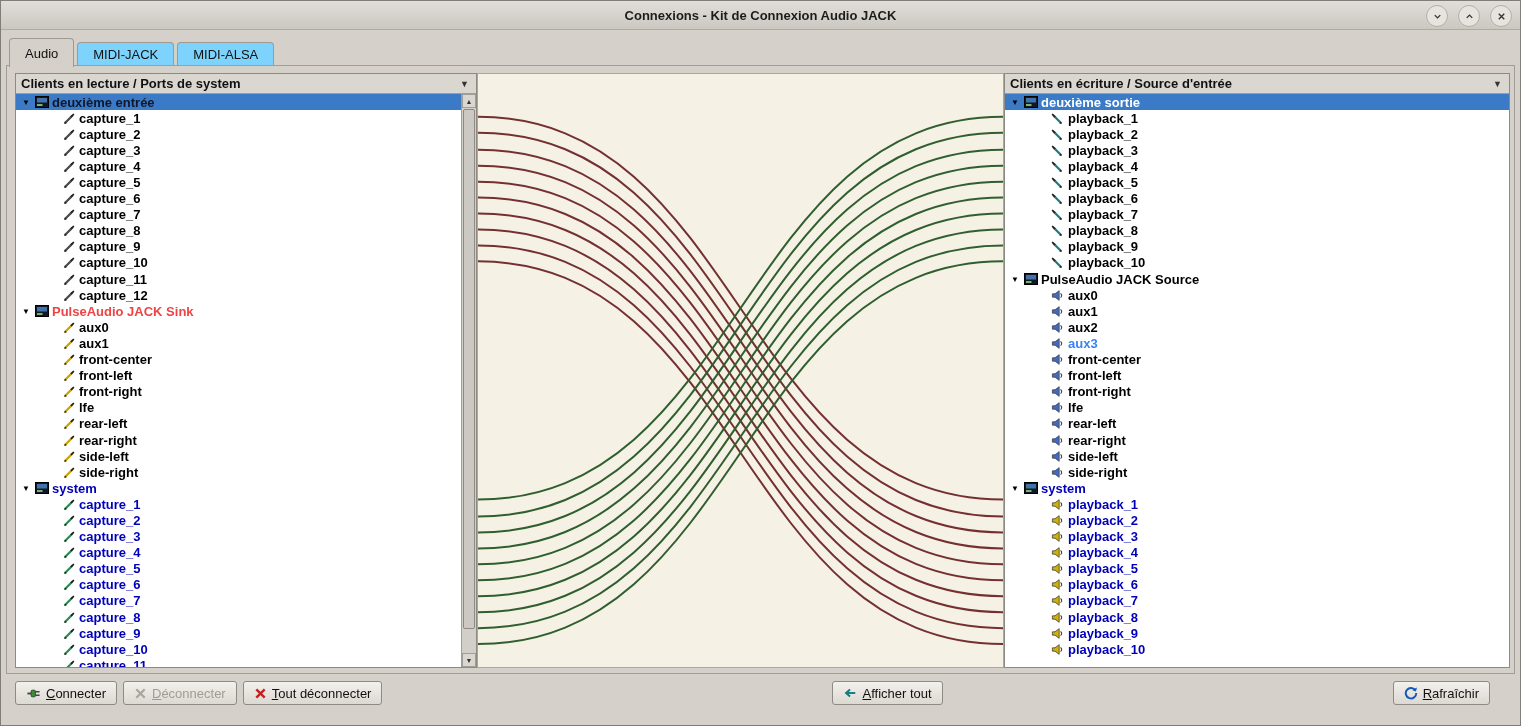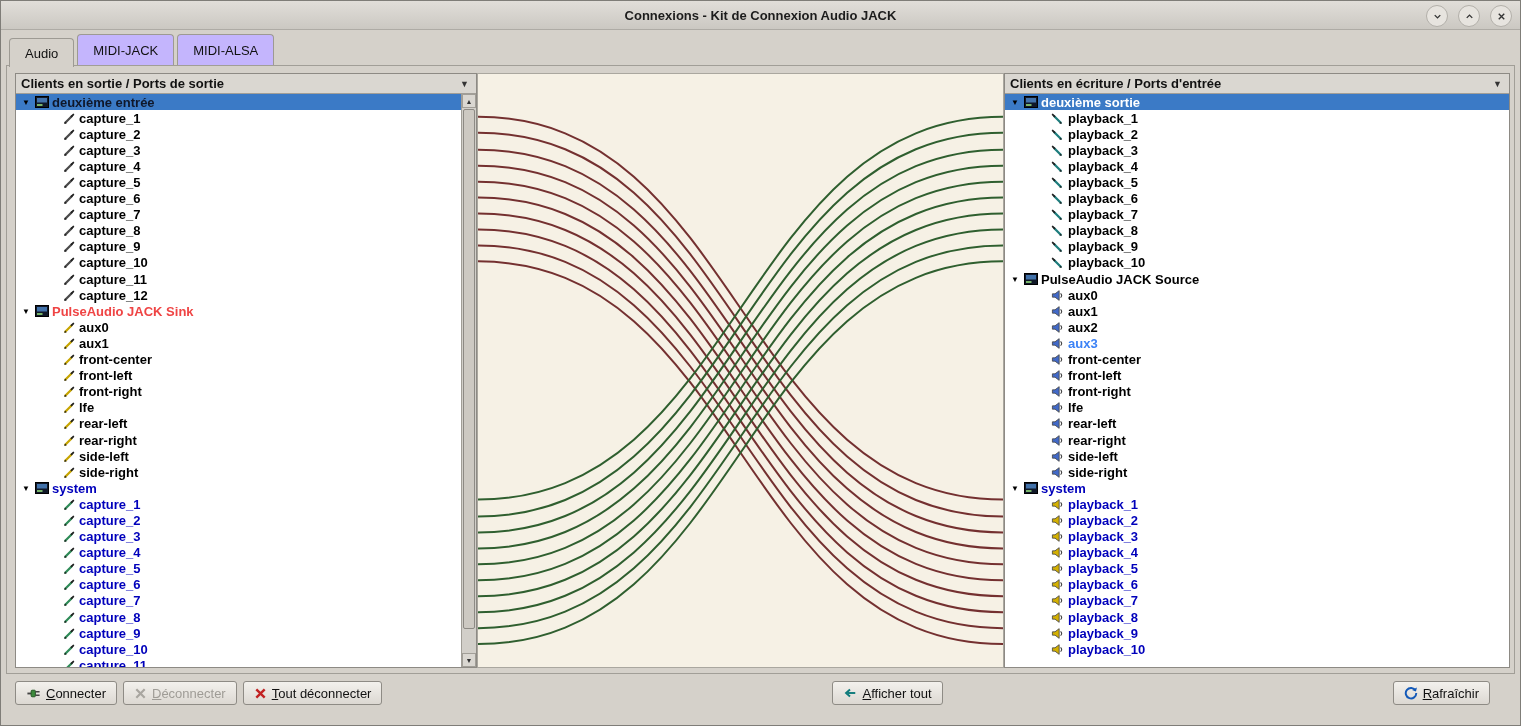--- a/index.html
+++ b/index.html
@@ -10,22 +10,22 @@
   .titlebar{position:absolute;top:0;left:0;right:0;height:28px;
     background:linear-gradient(#e1ded9,#cbc8c2);border-bottom:1px solid #aeaba5;
     display:flex;align-items:center;justify-content:center;}
   .title-text{font-weight:700;color:#1c1c1c;text-align:center;}
   .win-controls{position:absolute;right:8px;top:4px;display:flex;gap:10px;}
   .winbtn{width:20px;height:20px;border-radius:50%;border:1px solid #b3b0aa;
     background:#e7e4df;display:flex;align-items:center;justify-content:center;cursor:default;}
   
   .tabbar{position:absolute;top:28px;left:0;right:0;height:37px;display:flex;
     align-items:flex-end;padding-left:8px;}
-  .tab{padding:0 15px;background:#c4b5fd;border:1px solid #9d9a93;border-bottom:none;
-    border-radius:4px 4px 0 0;margin-right:3px;height:32px;display:flex;align-items:center;box-sizing:border-box;}
+  .tab{padding:0 15px;background:#7dd3fc;border:1px solid #9d9a93;border-bottom:none;
+    border-radius:4px 4px 0 0;margin-right:3px;height:24px;display:flex;align-items:center;box-sizing:border-box;}
   .tab.active{background:#d5d1ca;height:29px;position:relative;z-index:3;margin-bottom:-1px;}
   
   .frame{position:absolute;top:64px;left:5px;width:1509px;height:609px;
     border:1px solid #a19e97;background:#d5d1ca;box-sizing:border-box;}
   .panel{position:absolute;background:#fff;border:1px solid #8d8a84;box-sizing:border-box;
     display:flex;flex-direction:column;}
   .panel.left{left:8px;top:7px;width:462px;height:595px;}
   .panel.right{right:4px;top:7px;width:506px;height:595px;}
   .panel-header{height:19px;background:#dad7d1;border-bottom:1px solid #a19e97;
     display:flex;align-items:center;padding:0 5px;font-weight:700;flex:none;}
@@ -98,21 +98,21 @@
   <div class="tabbar">
     <div class="tab active">Audio</div>
     <div class="tab">MIDI-JACK</div>
     <div class="tab">MIDI-ALSA</div>
   </div>
 
   <div class="frame">
 
     <div class="panel left">
       <div class="panel-header">
-        <span class="hlabel">Clients en sortie / Ports de sortie</span>
+        <span class="hlabel">Clients en lecture / Ports de system</span>
         <span class="hdrop">▼</span>
       </div>
       <div class="panel-body">
         <div class="list">
             <div class="row client selected">
               <span class="expander">▼</span>
               <svg class="cic" width="14" height="12" viewBox="0 0 14 12">
                 <rect x="0.5" y="0.5" width="13" height="11" fill="#101828" stroke="#000"></rect>
                 <rect x="2" y="2" width="10" height="4.5" fill="#4272aa"></rect>
                 <rect x="2" y="8" width="5.5" height="2" fill="#79b469"></rect>
@@ -430,21 +430,21 @@
           <path d="M 0 508 C 262 508 262 124 524 124" stroke="#2f5f2f" stroke-width="2" fill="none"></path>
           <path d="M 0 524 C 262 524 262 140 524 140" stroke="#2f5f2f" stroke-width="2" fill="none"></path>
           <path d="M 0 540 C 262 540 262 156 524 156" stroke="#2f5f2f" stroke-width="2" fill="none"></path>
           <path d="M 0 556 C 262 556 262 172 524 172" stroke="#2f5f2f" stroke-width="2" fill="none"></path>
           <path d="M 0 572 C 262 572 262 188 524 188" stroke="#2f5f2f" stroke-width="2" fill="none"></path>
         </svg>
     </div>
 
     <div class="panel right">
       <div class="panel-header">
-        <span class="hlabel">Clients en écriture / Ports d'entrée</span>
+        <span class="hlabel">Clients en écriture / Source d'entrée</span>
         <span class="hdrop">▼</span>
       </div>
       <div class="panel-body">
         <div class="list">
             <div class="row client selected">
               <span class="expander">▼</span>
               <svg class="cic" width="14" height="12" viewBox="0 0 14 12">
                 <rect x="0.5" y="0.5" width="13" height="11" fill="#101828" stroke="#000"></rect>
                 <rect x="2" y="2" width="10" height="4.5" fill="#4272aa"></rect>
                 <rect x="2" y="8" width="5.5" height="2" fill="#79b469"></rect>

